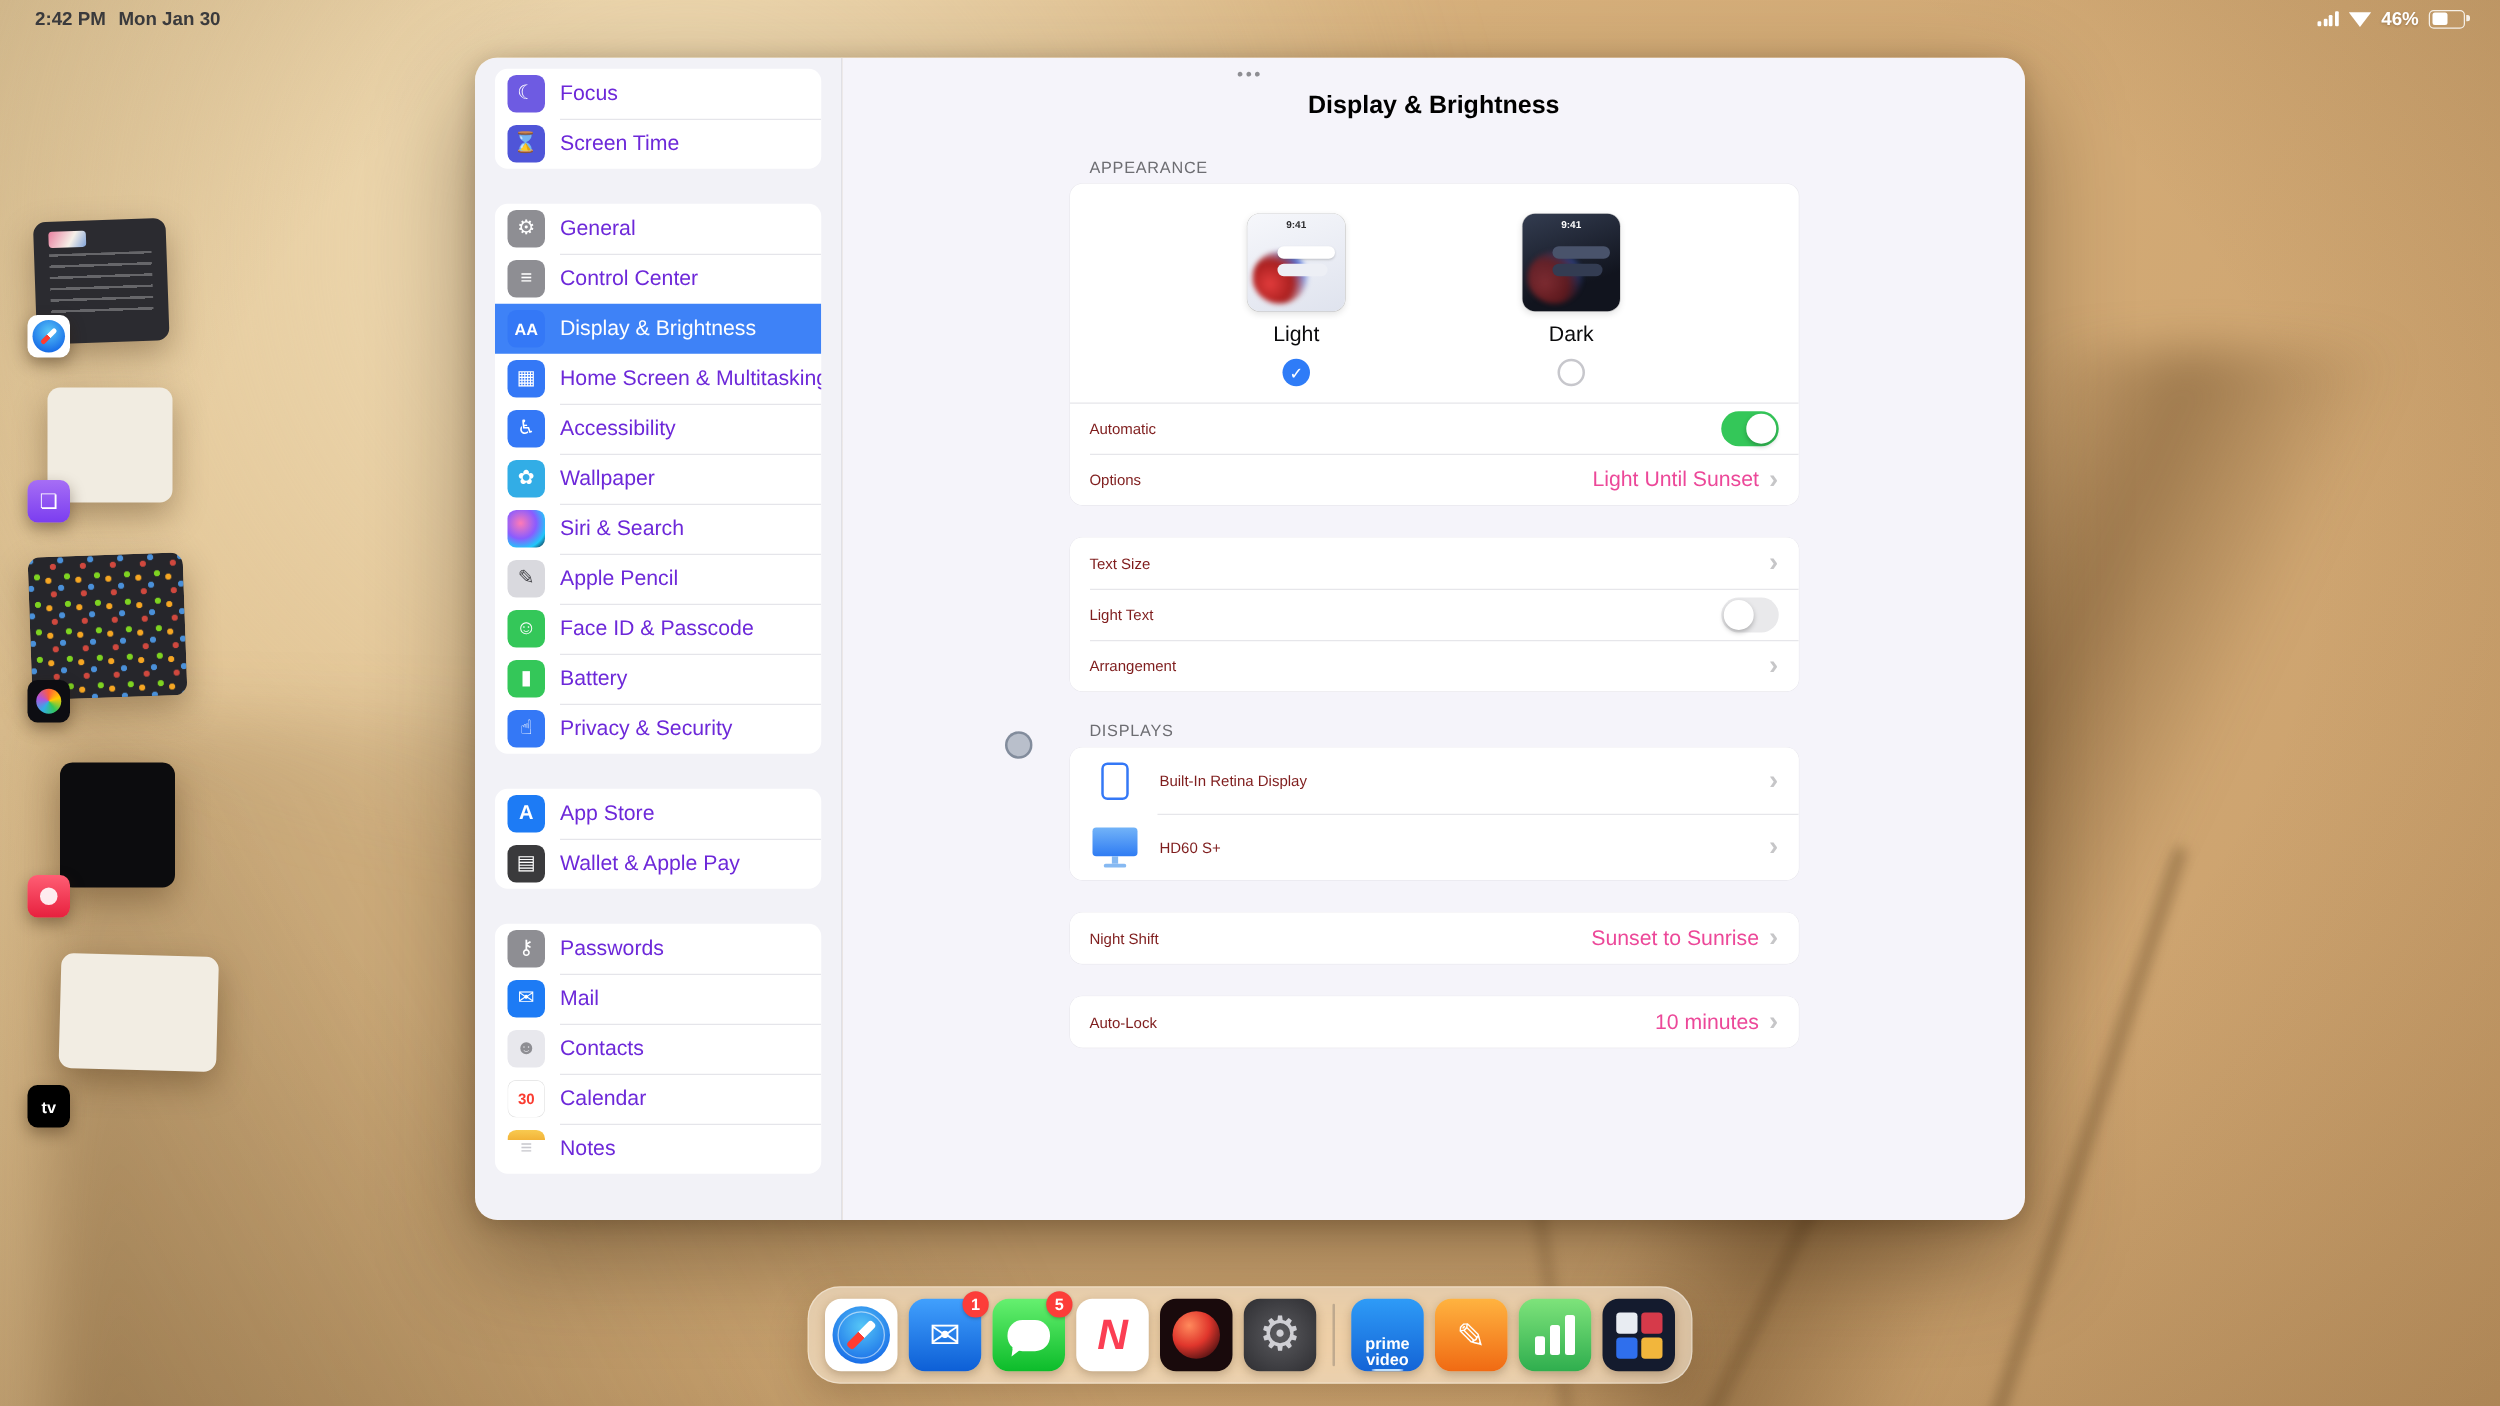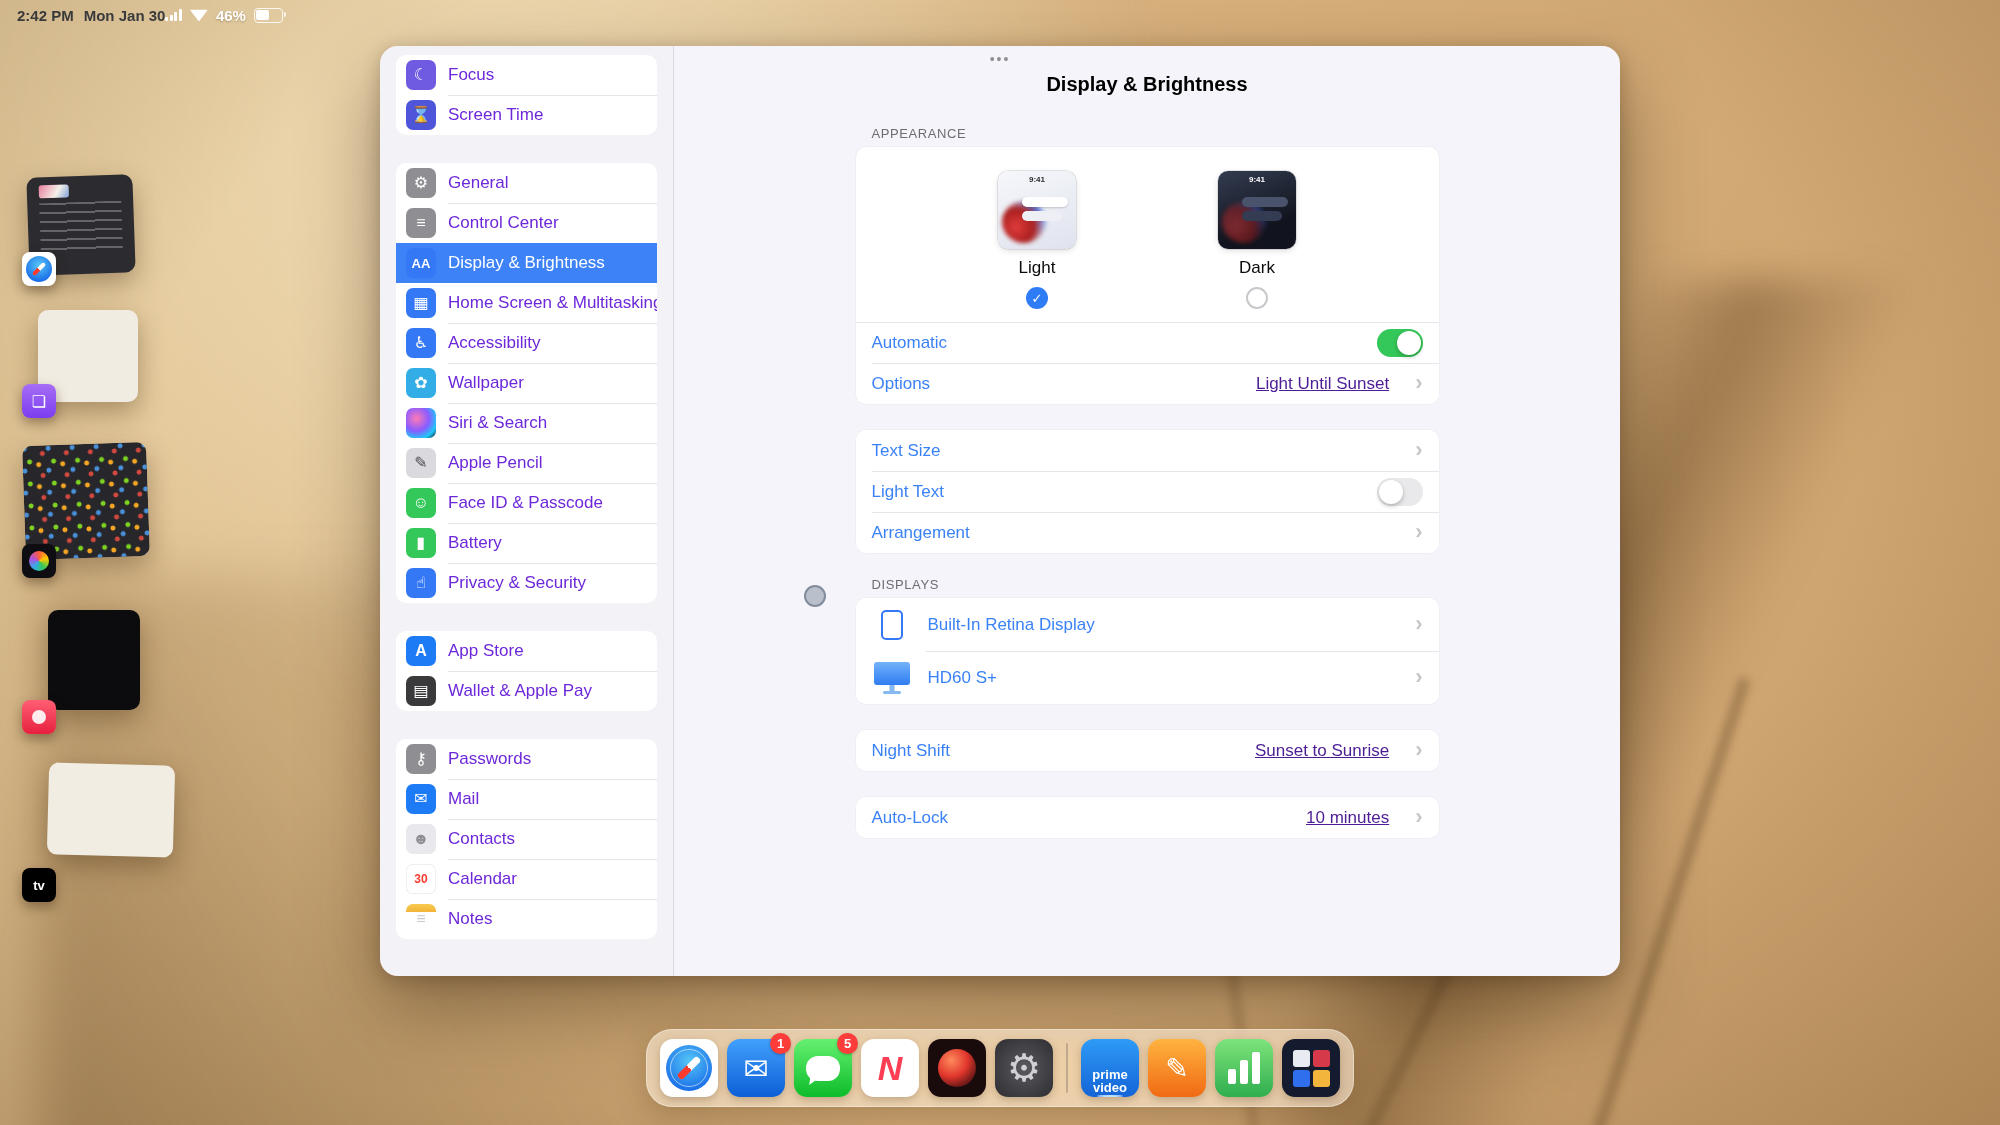--- a/index.html
+++ b/index.html
@@ -17,21 +17,21 @@
   .wp-dark2{left:40px;bottom:-150px;width:1300px;height:700px;
     background:linear-gradient(62deg,rgba(116,84,46,.45),transparent 55%);filter:blur(26px);}
   .wp-stem{width:10px;height:520px;background:rgba(112,82,46,.5);filter:blur(5px);border-radius:5px;}
   .stem1{right:330px;bottom:-60px;transform:rotate(18deg);}
   .stem2{right:520px;bottom:-100px;transform:rotate(26deg);height:620px;}
   .stem3{right:760px;bottom:-80px;transform:rotate(-8deg);height:420px;opacity:.6;}
   .wp-vig{left:0;top:0;right:0;bottom:0;background:radial-gradient(ellipse at 50% 40%,transparent 60%,rgba(90,60,25,.25) 100%);}
 
   
   .statusbar{position:absolute;left:0;top:0;right:0;height:30px;display:flex;
-    justify-content:flex-start;align-items:center;padding:0 17px;box-sizing:border-box;z-index:40;}
+    justify-content:space-between;align-items:center;padding:0 28px;box-sizing:border-box;z-index:40;}
   .sb-left{font-size:15px;font-weight:700;color:#3a3a3c;display:flex;gap:10px;}
   .sb-right{display:flex;align-items:center;gap:8px;color:#fff;font-size:15px;font-weight:700;
     text-shadow:0 1px 2px rgba(80,50,20,.35);}
   .cell-icon{display:inline-flex;align-items:flex-end;gap:1.5px;height:12px;}
   .cell-icon i{display:block;width:3px;background:#fff;border-radius:1px;}
   .cell-icon i:nth-child(1){height:4px;}.cell-icon i:nth-child(2){height:6px;}
   .cell-icon i:nth-child(3){height:9px;}.cell-icon i:nth-child(4){height:12px;}
   .wifi-icon{width:18px;height:13px;background:#fff;
     clip-path:polygon(50% 100%,0% 10%,100% 10%);border-radius:2px;}
   .battery-icon{position:relative;width:27px;height:13px;border:1.5px solid rgba(255,255,255,.85);
@@ -111,23 +111,23 @@
   .section-label.displays{margin-top:24px;}
   .card{width:583px;margin:0 auto;background:#fff;border-radius:10px;overflow:hidden;
     box-shadow:0 0 0 .5px rgba(0,0,0,.05);}
   .card+.card,.card+.section-label+.card{}
   .mt26{margin-top:26px;}
   .crow{height:41px;display:flex;align-items:center;padding:0 16px;position:relative;background:#fff;}
   .crow.tall{height:53px;}
   .sep-full::before{content:"";position:absolute;left:0;right:0;top:0;height:1px;background:#e6e6ea;}
   .sep-inset::before{content:"";position:absolute;left:16px;right:0;top:0;height:1px;background:#e6e6ea;}
   .sep-icon::before{content:"";position:absolute;left:70px;right:0;top:0;height:1px;background:#e6e6ea;}
-  .lbl{font-size:17px;color:#3b82f6;}
+  .lbl{font-size:12px;color:#7f1d1d;}
   .spacer{flex:1;}
-  .val{font-size:17px;color:#4c1d95;margin-right:26px;text-decoration:underline;}
+  .val{font-size:17px;color:#ec4899;margin-right:8px;}
   .chev{font-size:22px;color:#c6c6c8;font-weight:600;line-height:1;transform:translateY(-1px);}
   .footer-note{width:583px;margin:10px auto 0;padding:0 16px;box-sizing:border-box;
     font-size:13px;color:#8a8a8e;line-height:1.35;}
 
   
   .preview-area{height:175px;display:flex;justify-content:center;gap:130px;padding-top:24px;box-sizing:border-box;}
   .pcol{width:90px;display:flex;flex-direction:column;align-items:center;cursor:default;}
   .pthumb{width:78px;height:78px;border-radius:10px;position:relative;overflow:hidden;
     box-shadow:0 0 0 .5px rgba(0,0,0,.18),0 2px 6px rgba(0,0,0,.12);}
   .pthumb.light{background:linear-gradient(160deg,#f6f7fb,#dfe3ee);}

